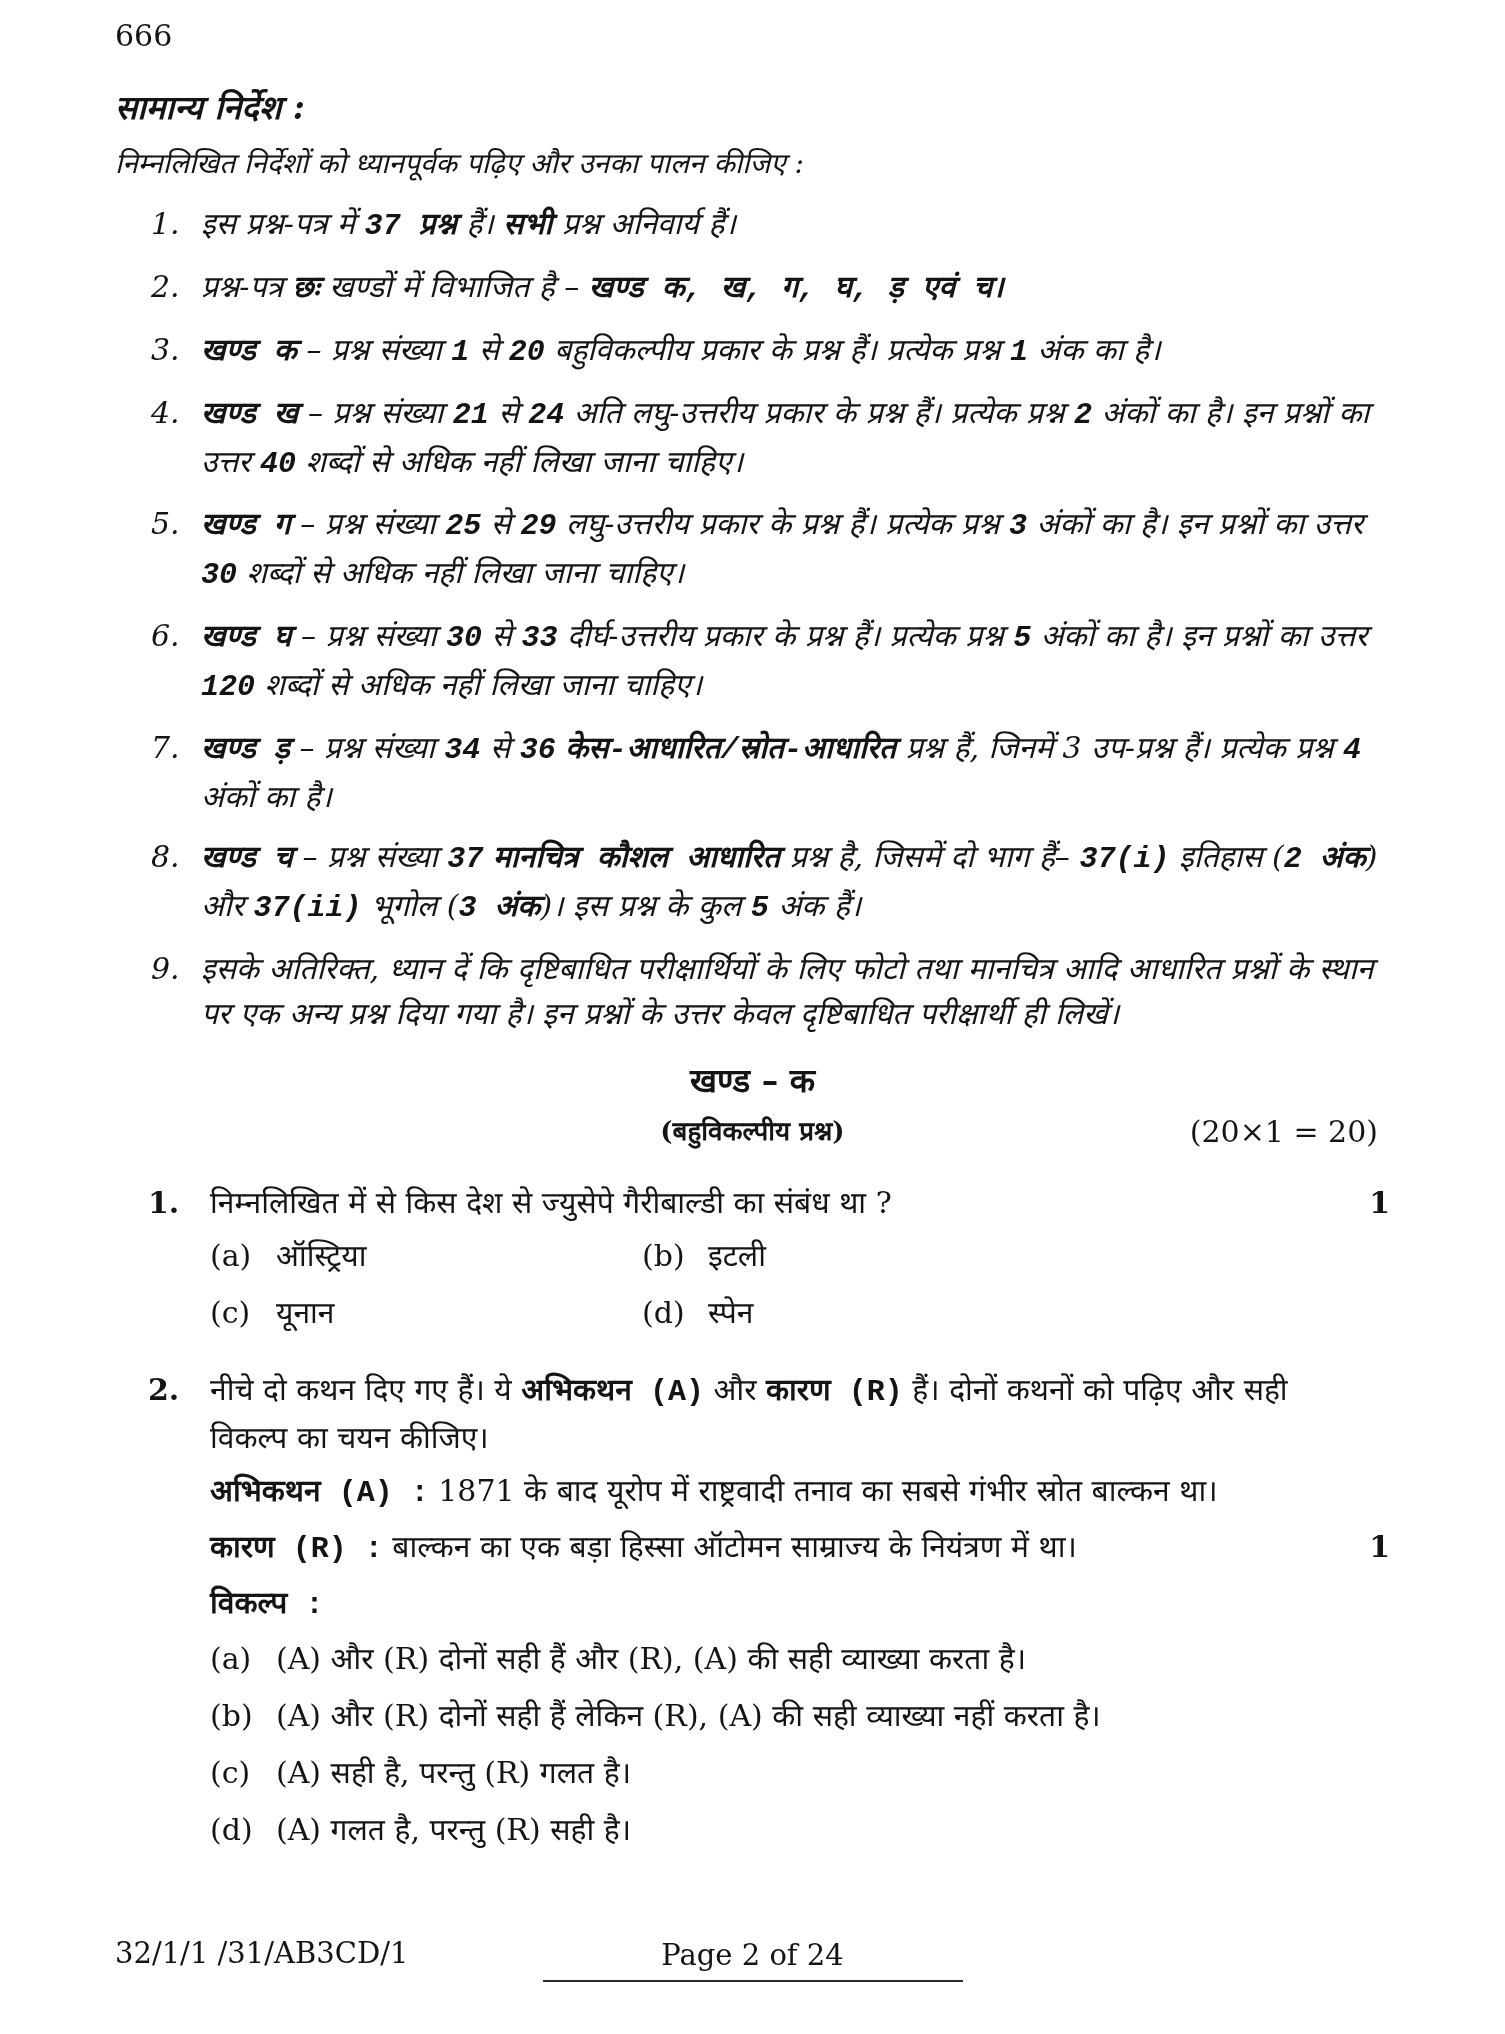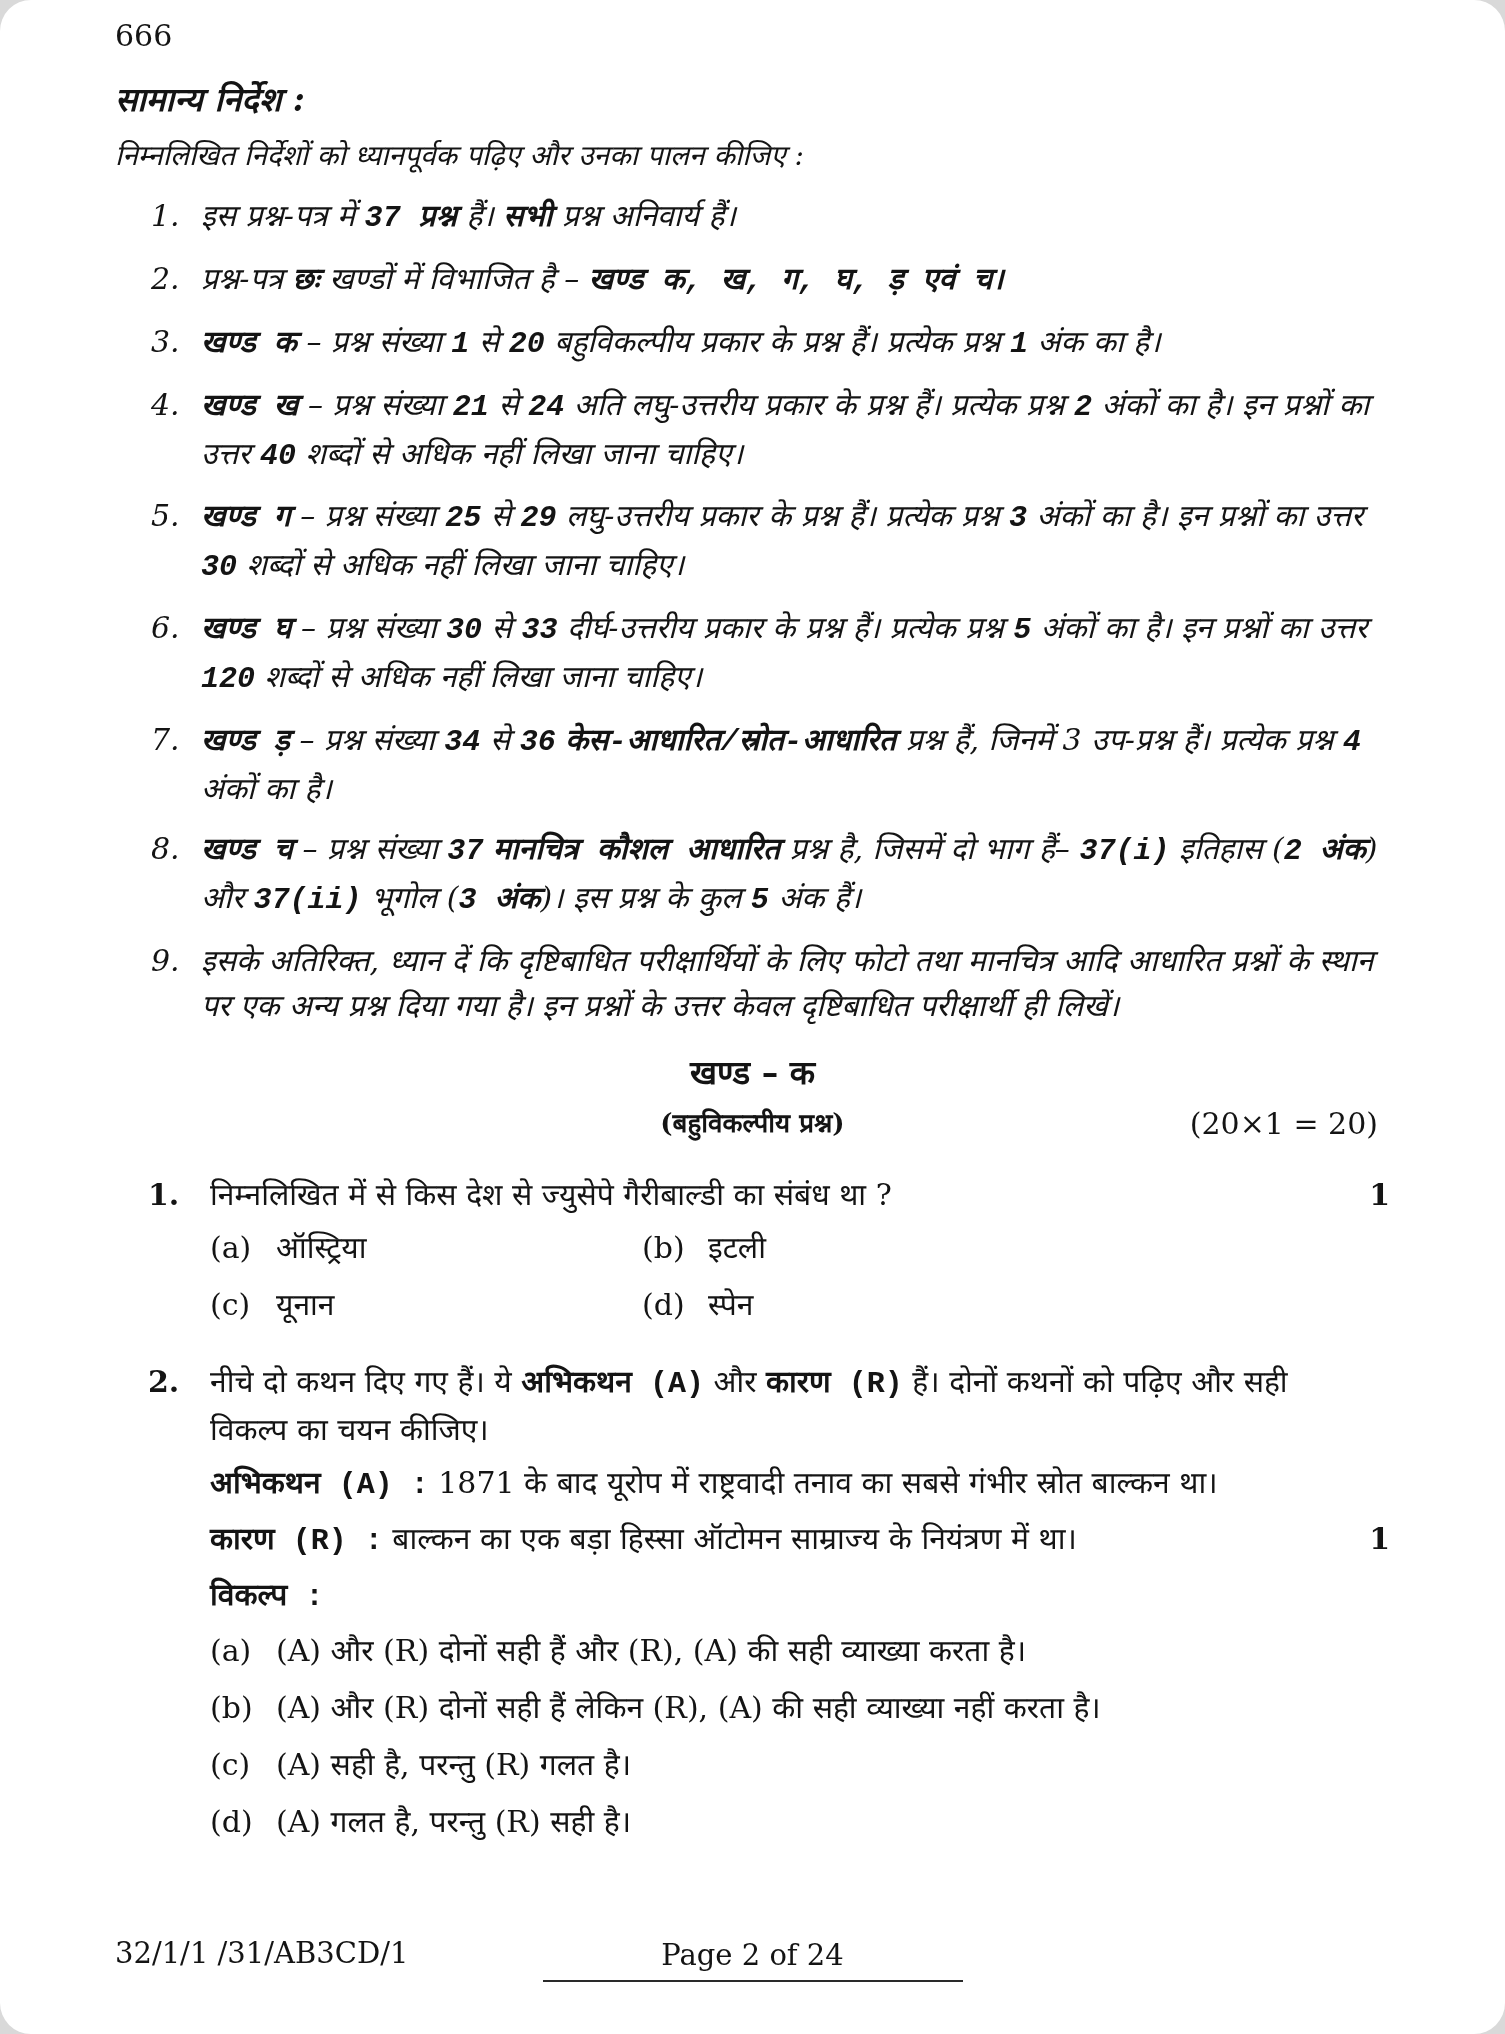--- a/index.html
+++ b/index.html
@@ -6,26 +6,25 @@
   .sheet{
     position:relative;
     width:1505px;height:2034px;
     margin:0 auto;
     background:#ffffff;
     color:#141414;
     font-family:"DejaVu Serif", serif;
     box-sizing:border-box;
     padding:18px 115px 0 115px;
     overflow:hidden;
-    border-radius:31px;
   }
   .b{font-weight:bold;font-family:Liberation Mono, monospace;}
   .corner-number{font-size:30px;line-height:1.2;}
   .gi-heading{
-    margin-top:22px;
+    margin-top:30px;
     font-size:33px;font-weight:bold;font-style:italic;
   }
   .gi-intro{
     margin-top:14px;
     font-size:28px;font-style:italic;line-height:1.5;
   }
   ol.gi-list{
     list-style:none;
     margin:16px 0 0 0;
     padding:0 0 0 36px;

